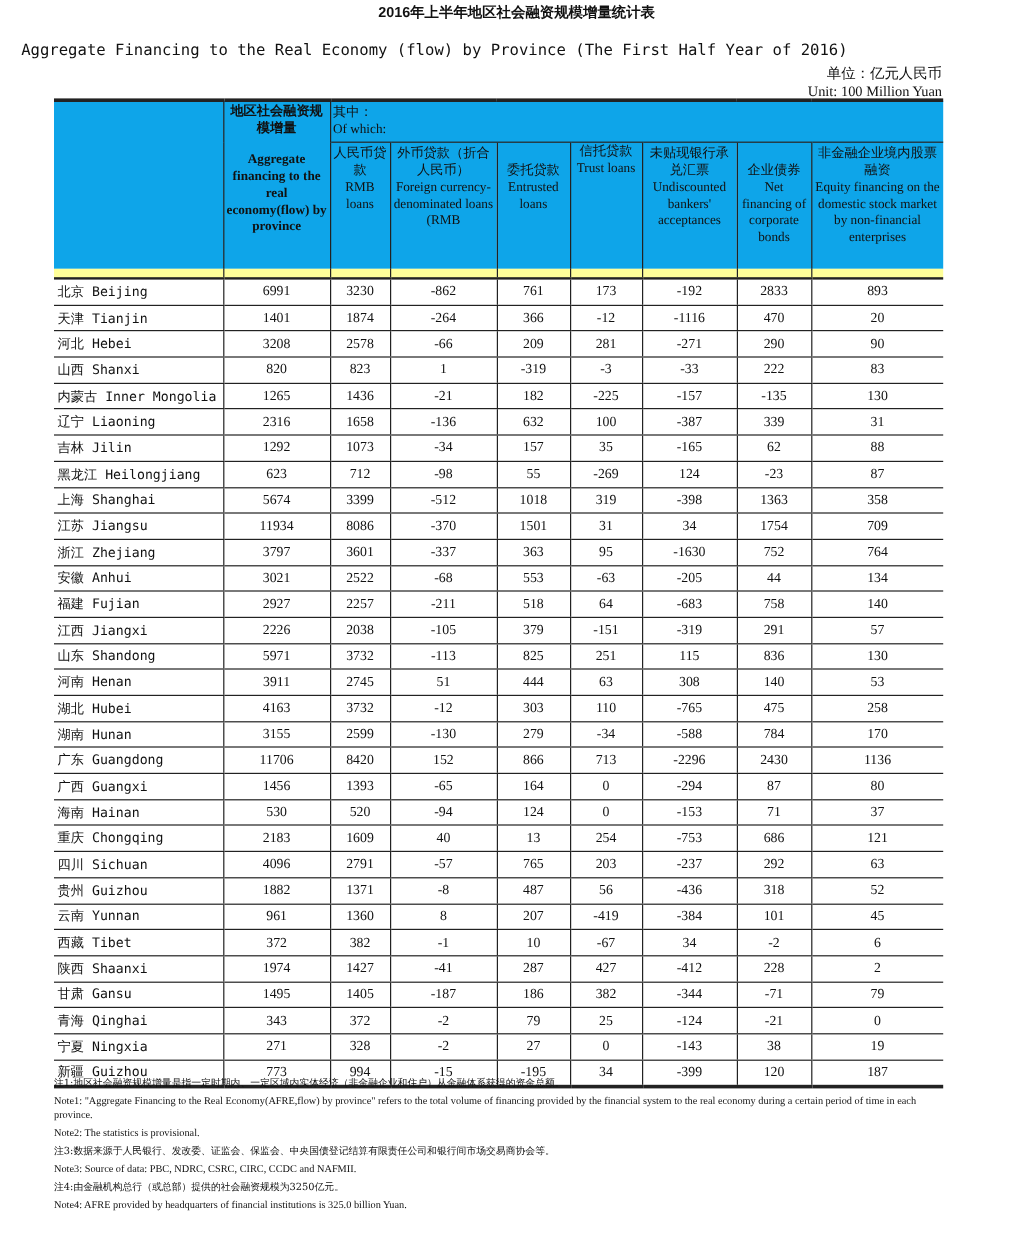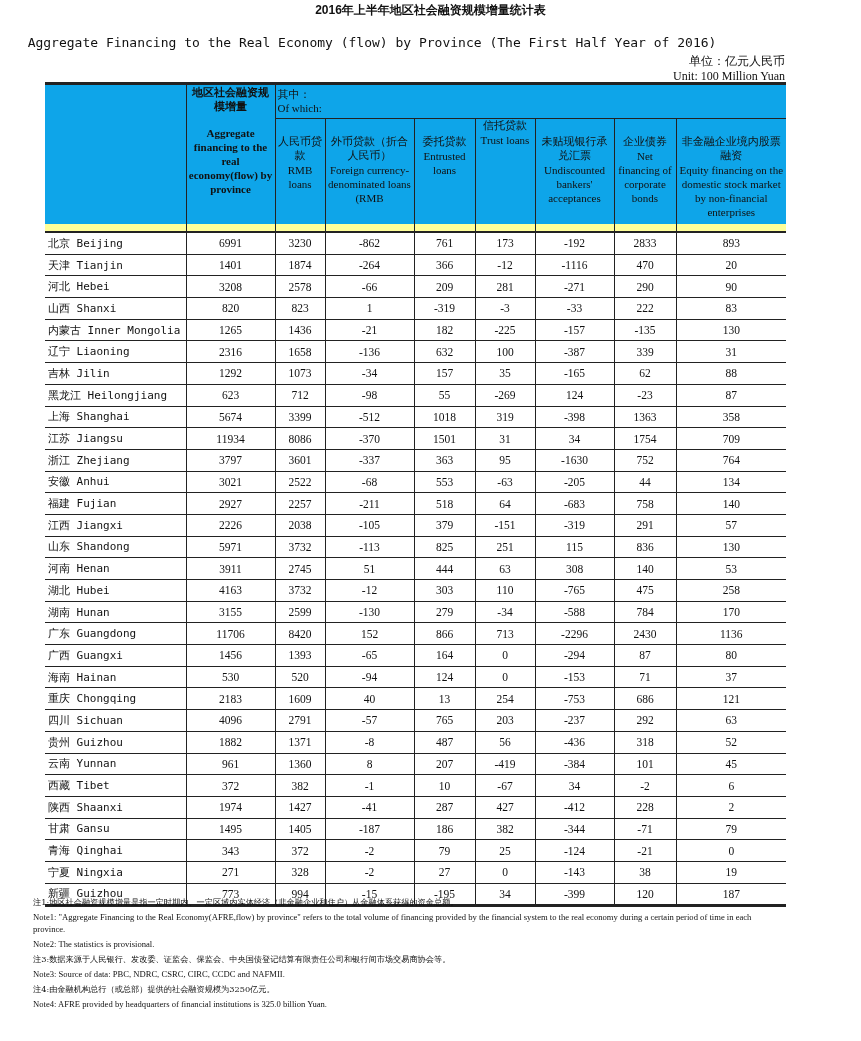--- a/index.html
+++ b/index.html
@@ -1,45 +1,45 @@
 <!DOCTYPE html>
 <html><head>
 <meta charset="utf-8">
 <style>
   html, body { margin: 0; padding: 0; background: #ffffff; }
   body { width: 861px; height: 1041px; position: relative; overflow: hidden;
          font-family: "Liberation Serif", "DejaVu Serif", serif; color: #111; }
   .title-cn { position: absolute; left: 0; width: 861px; top: 2px; text-align: center;
               font-family: Liberation Sans, sans-serif; font-size: 12px; font-weight: bold; letter-spacing: 0px; }
   .title-en { position: absolute; left: 0; width: 724px; top: 35px; text-align: center;
-              font-family: "DejaVu Sans Mono", "Liberation Mono", monospace; font-size: 13px; padding-left: 10px; }
+              font-family: "DejaVu Sans Mono", "Liberation Mono", monospace; font-size: 13px; }
   .unit-cn { position: absolute; right: 76px; top: 53px; font-size: 12px; font-family: "DejaVu Serif", serif; }
   .unit-en { position: absolute; right: 76px; top: 69px; font-size: 12px; }
   .tbl-wrap { position: absolute; left: 45px; top: 82px; width: 741px; }
   table { border-collapse: collapse; width: 741px; table-layout: fixed; }
   col.c0 { width: 141px; } col.c1 { width: 89px; } col.c2 { width: 50px; }
   col.c3 { width: 89px; } col.c4 { width: 61px; } col.c5 { width: 60px; }
   col.c6 { width: 79px; } col.c7 { width: 62px; } col.c8 { width: 110px; }
   thead tr:first-child th { border-top: 3px solid #222; }
   th { background: #0ea5e9; font-weight: normal; font-size: 11px; line-height: 14px;
        vertical-align: top; text-align: center; border-left: 1px solid #222; padding: 1px 1px; }
   th.empty { border-left: none; }
   th.agg { font-weight: bold; }
   th.agg .cn { font-family: "DejaVu Sans", sans-serif; font-weight: bold; font-size: 11px; }
   th.ofwhich { text-align: left; height: 29px; padding: 2px 2px; }
-  th.sub { border-top: 1px solid #222; height: 88px; padding-top: 16px; }
+  th.sub { border-top: 1px solid #222; height: 88px; padding-top: 2px; }
   th .cn { display: block; font-family: "DejaVu Serif", serif; font-size: 11px; }
   .yellow td { background: #ffff99; height: 7px; padding: 0; border-left: 1px solid #222; border-bottom: 2px solid #222; }
   .yellow td:first-child { border-left: none; }
   tbody.data td { height: 20.7px; font-size: 11.5px; text-align: center; border-left: 1px solid #222;
                   border-bottom: 1px solid #222; padding: 0; }
   tbody.data td.prov { text-align: left; border-left: none; padding-left: 3px;
                        font-family: "DejaVu Sans Mono", "Liberation Mono", monospace; font-size: 11px; }
   tbody.data tr:last-child td { border-bottom: 3px solid #222; }
-  .notes { position: absolute; left: 33px; top: 896px; width: 745px; font-size: 8.6px; line-height: 12px; }
+  .notes { position: absolute; left: 45px; top: 896px; width: 745px; font-size: 8.6px; line-height: 12px; }
   .notes p { margin: 0 0 3px 0; }
   .notes p.cn { font-family: "DejaVu Serif", serif; font-size: 8.2px; }
 </style>
 </head>
 <body>
 
 <div class="title-cn">2016年上半年地区社会融资规模增量统计表</div>
 <div class="title-en">Aggregate Financing to the Real Economy (flow)  by Province (The First Half Year of 2016)</div>
 <div class="unit-cn">单位：亿元人民币</div>
 <div class="unit-en">Unit: 100 Million Yuan</div>

